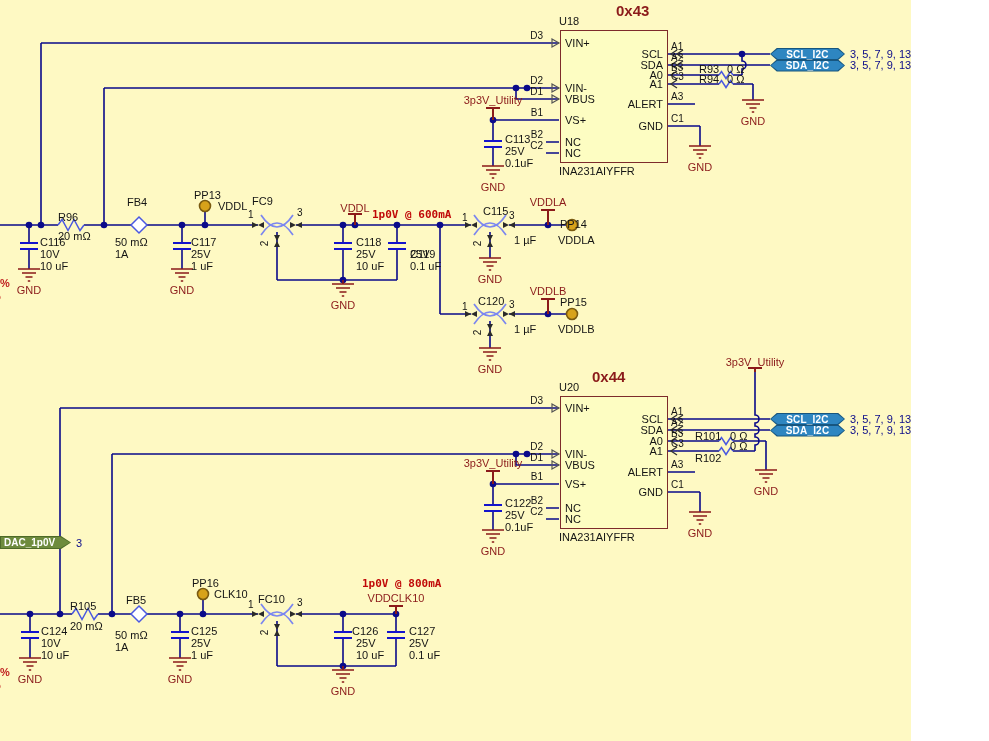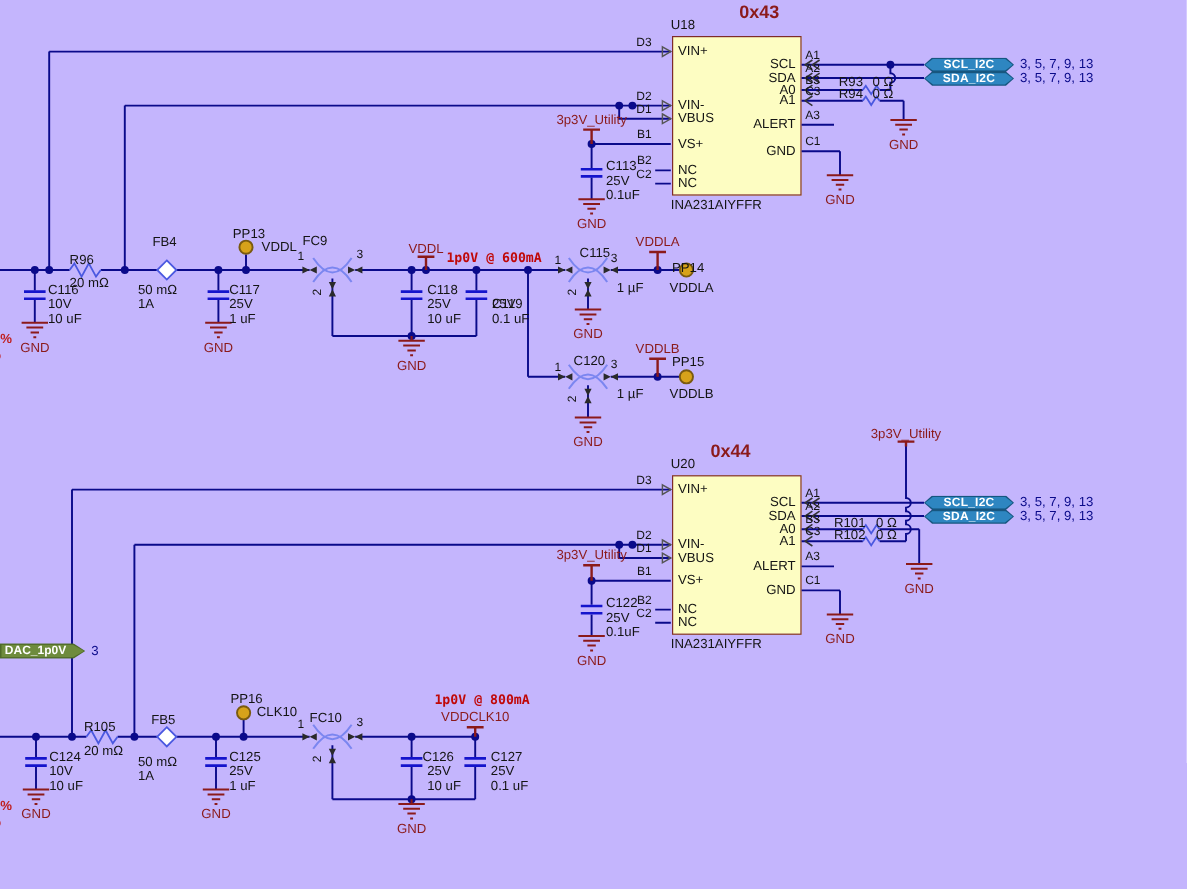--- a/index.html
+++ b/index.html
@@ -1,16 +1,16 @@
 <!DOCTYPE html>
 <html><head>
 <meta charset="utf-8">
 <style>
   html,body{margin:0;padding:0}
-  #sheet{position:relative;width:989px;height:741px;background:#c4b5fd;overflow:hidden;
+  #sheet{position:relative;width:911px;height:741px;background:#fef9c3;overflow:hidden;
          font-family:"Liberation Sans",sans-serif}
   #gfx{position:absolute;left:0;top:0}
   .t{position:absolute;font-size:11px;color:#141414;white-space:nowrap;line-height:1.1}
   .s{font-size:10px}
   .c{transform:translateX(-50%)}
   .r{transform:translateX(-100%)}
   .red{color:#8b1a1a}
   .b15{font-weight:bold;font-size:15px;color:#8b1a1a}
   .note{font:bold 11px "DejaVu Sans Mono",monospace;color:#c00808}
   .navy{color:#0a0a8a}
@@ -306,21 +306,21 @@
   <span class="t r" style="left:663px;top:486px">GND</span>
   <span class="t s" style="left:671px;top:406px">A1</span>
   <span class="t s" style="left:671px;top:417px">A2</span>
   <span class="t s" style="left:671px;top:428px">B3</span>
   <span class="t s" style="left:671px;top:438px">C3</span>
   <span class="t s" style="left:671px;top:459px">A3</span>
   <span class="t s" style="left:671px;top:479px">C1</span>
 
   <span class="t" style="left:695px;top:430px">R101</span>
   <span class="t" style="left:730px;top:430px">0 Ω</span>
-  <span class="t" style="left:695px;top:440px">R102</span>
+  <span class="t" style="left:695px;top:452px">R102</span>
   <span class="t" style="left:730px;top:440px">0 Ω</span>
 
   <span class="t red c" style="left:755px;top:356px">3p3V_Utility</span>
   <span class="t red c" style="left:493px;top:457px">3p3V_Utility</span>
   <span class="t" style="left:505px;top:497px">C122</span>
   <span class="t" style="left:505px;top:509px">25V</span>
   <span class="t" style="left:505px;top:521px">0.1uF</span>
 
   <span class="t red c" style="left:766px;top:485px">GND</span>
   <span class="t red c" style="left:700px;top:527px">GND</span>

